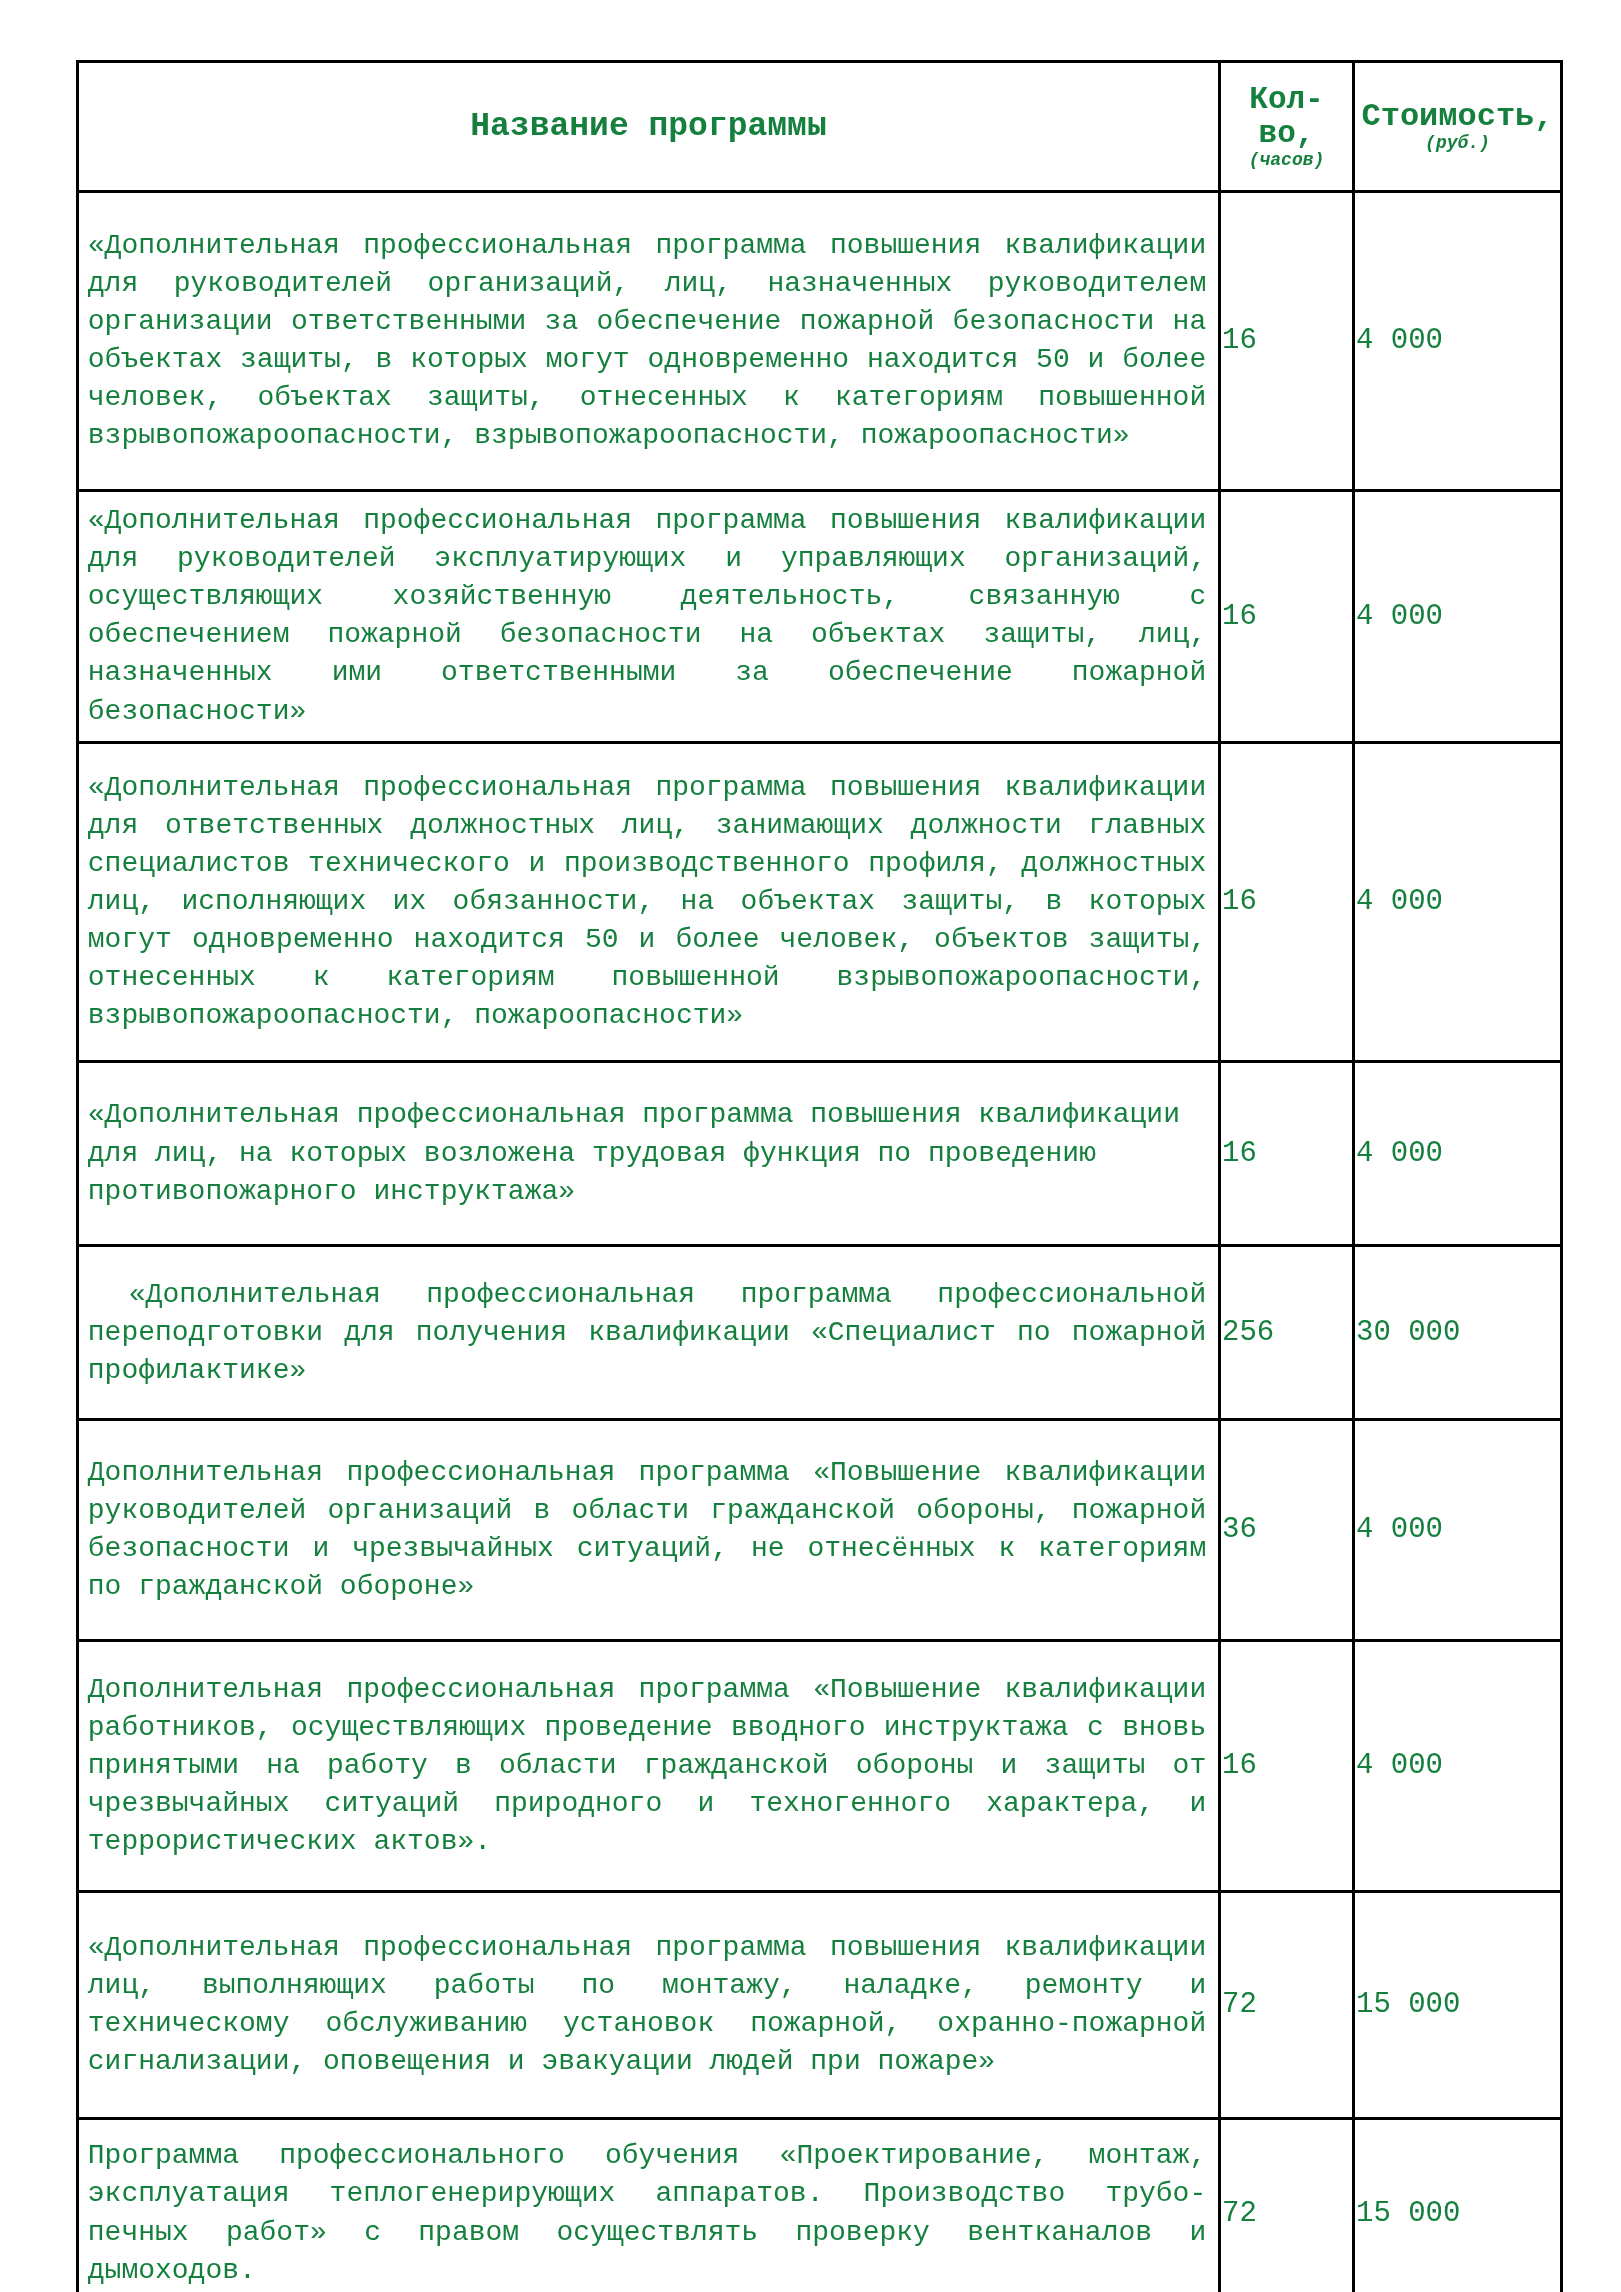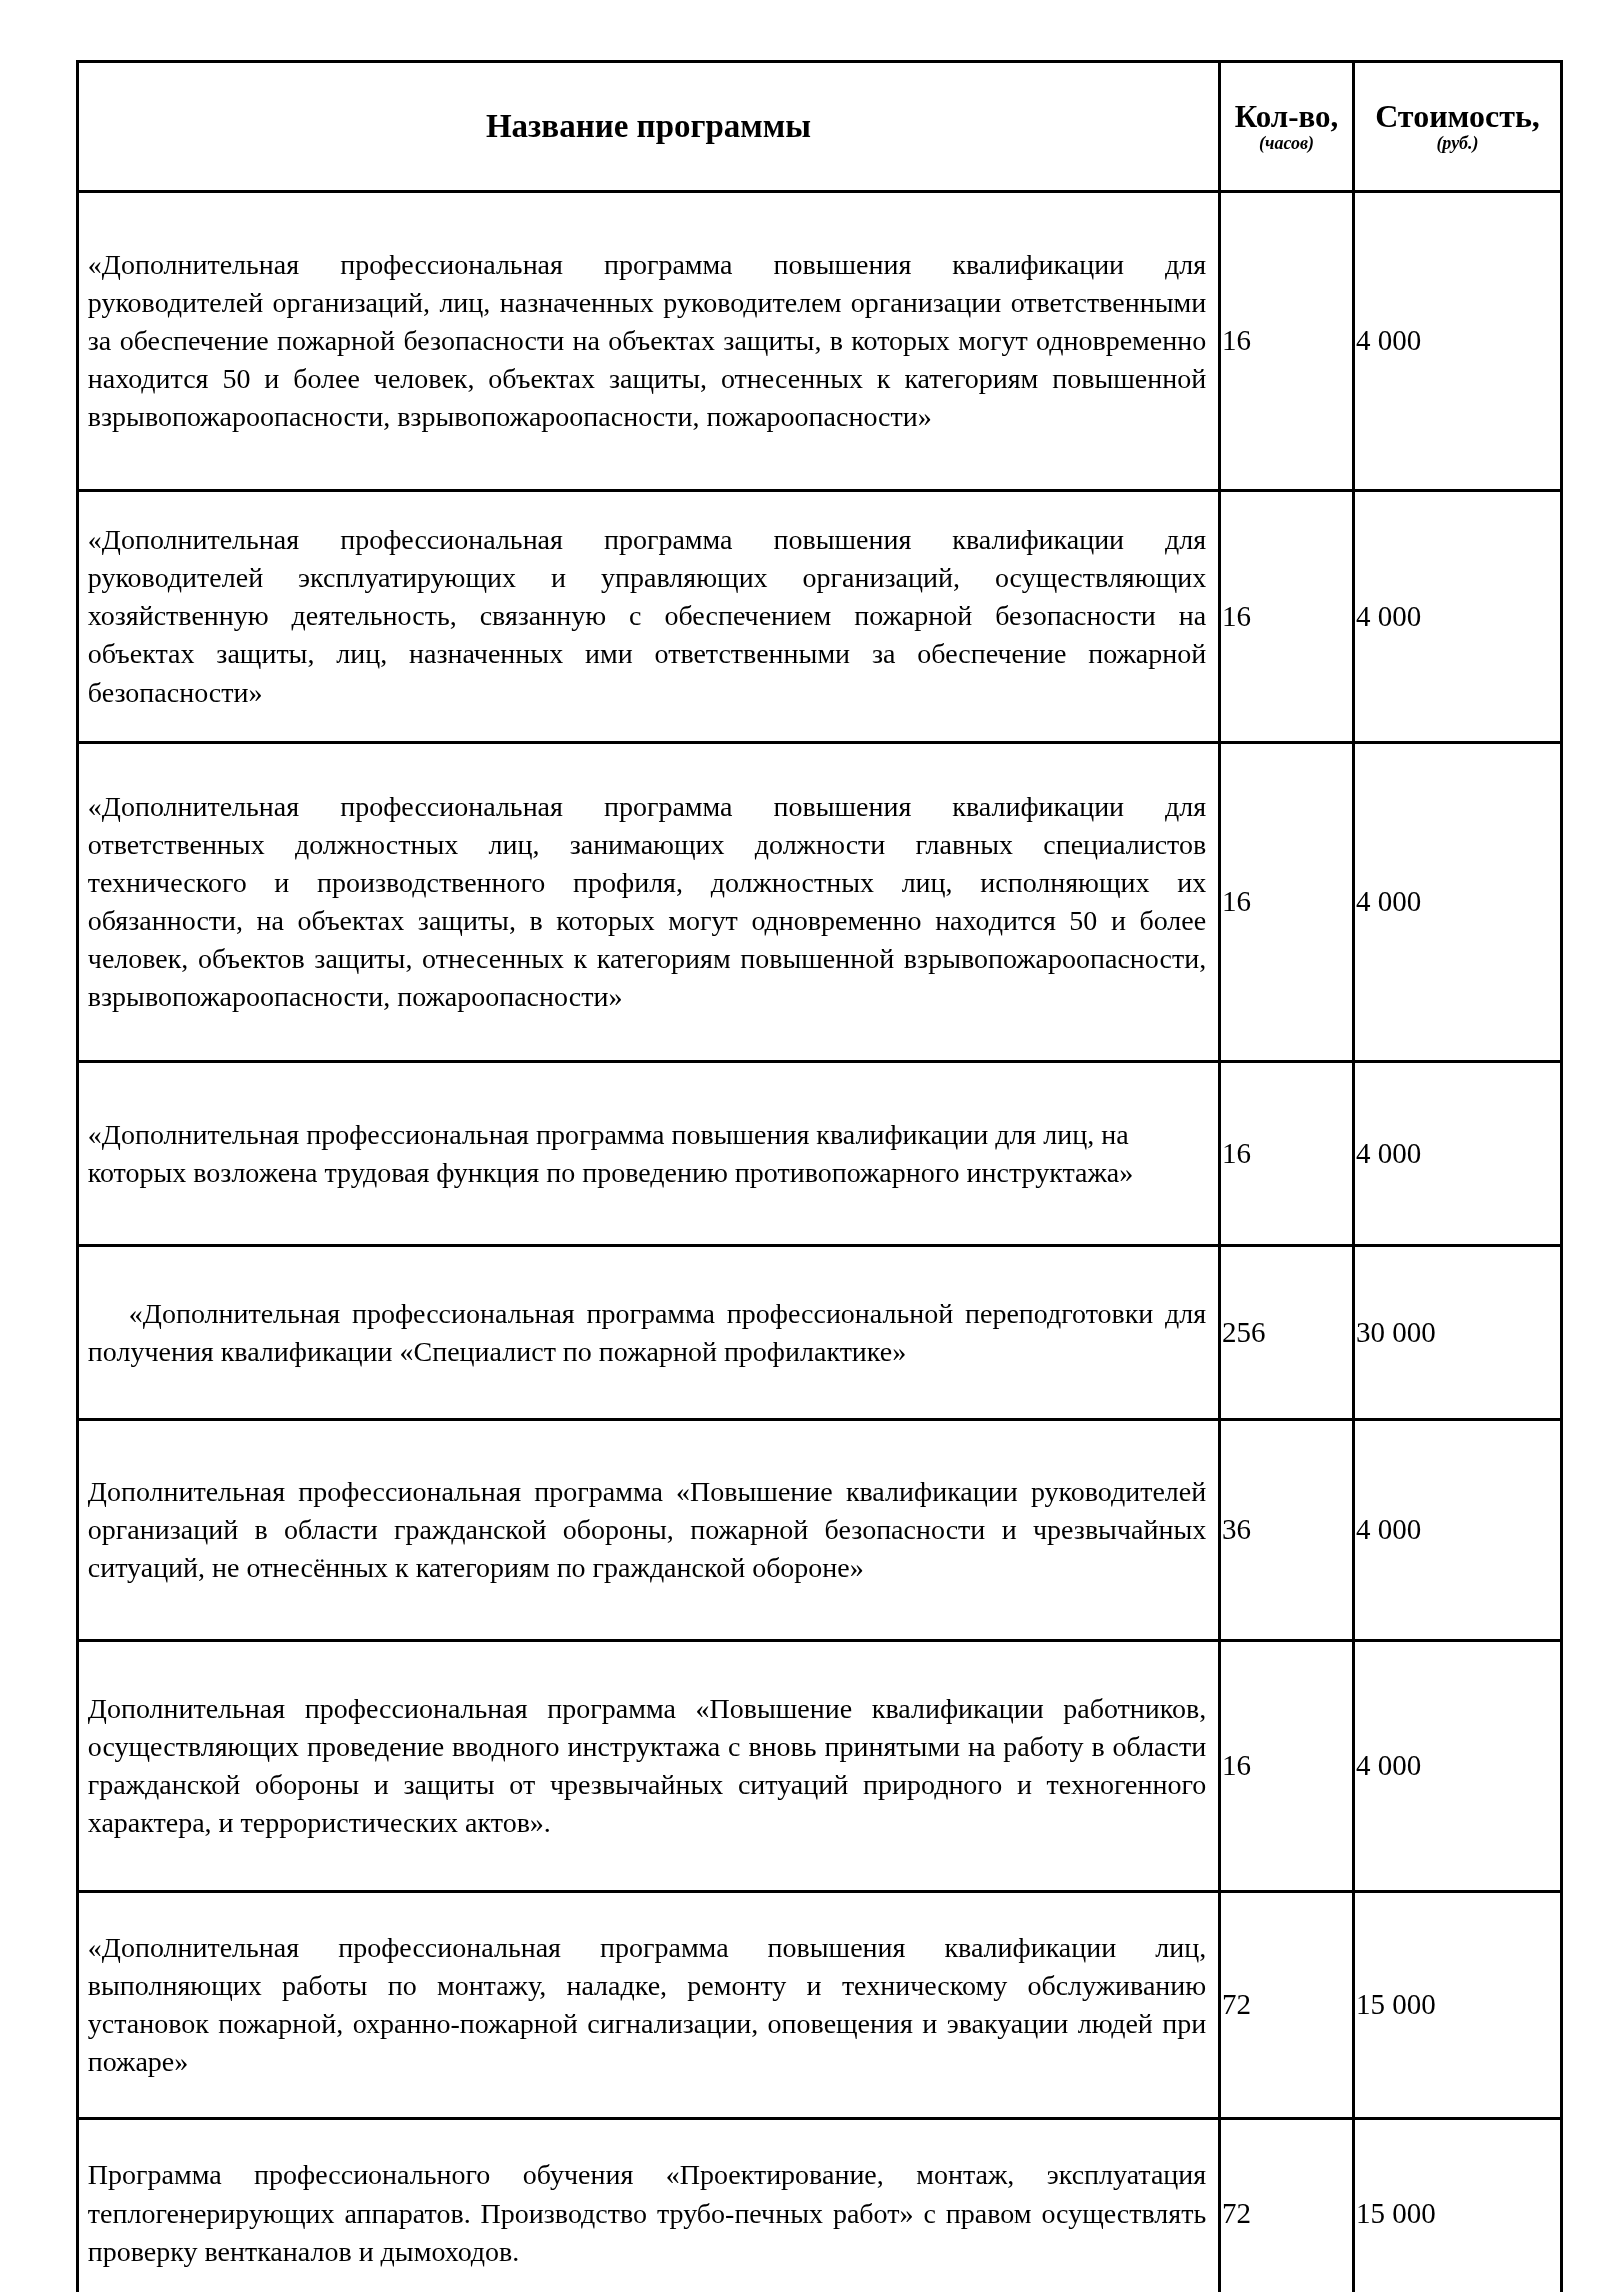--- a/index.html
+++ b/index.html
@@ -5,22 +5,22 @@
   html, body {
     margin: 0;
     padding: 0;
     background: #ffffff;
   }
   .page {
     position: relative;
     width: 1406px;
     height: 2293px;
     background: #ffffff;
-    font-family: Liberation Serif, serif;
-    color: #000000;
+    font-family: Liberation Mono, monospace;
+    color: #15803d;
   }
   table.doc-table {
     position: absolute;
     left: 76px;
     top: 60px;
     width: 1484px;
     border-collapse: collapse;
     table-layout: fixed;
   }
   table.doc-table td {

